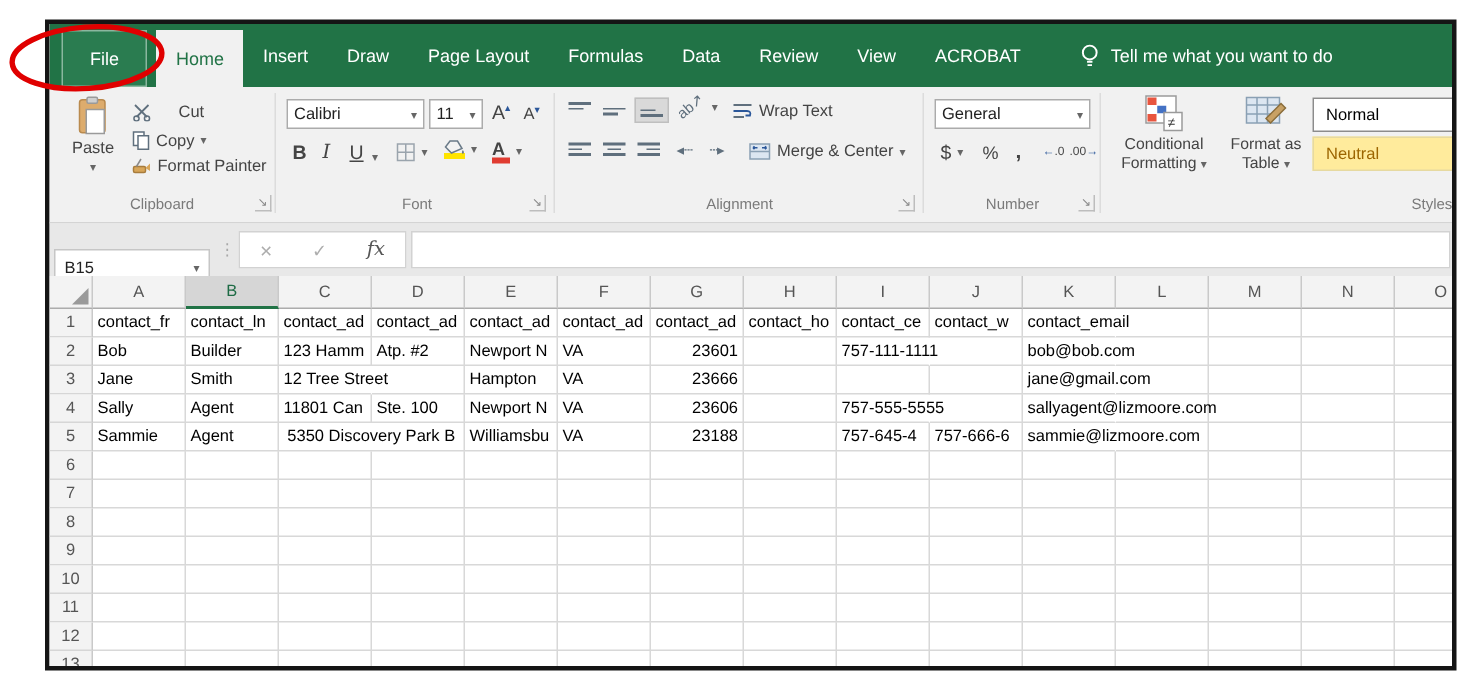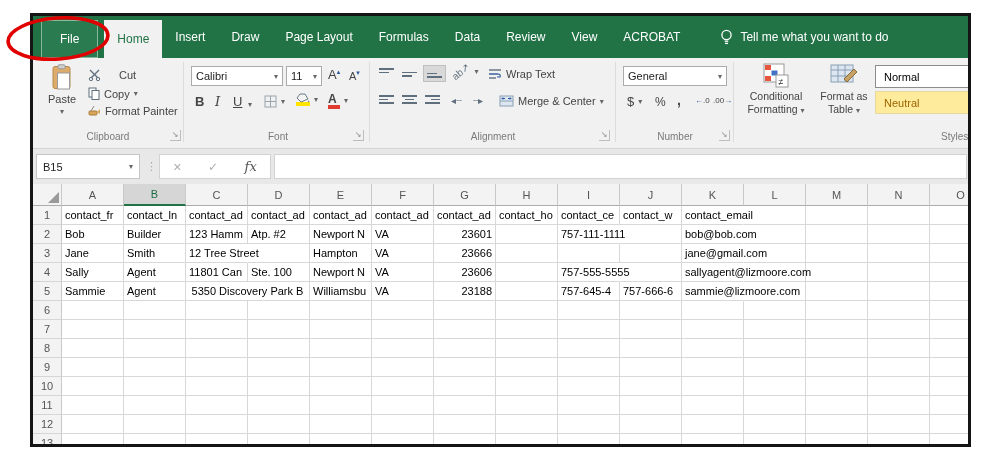--- a/index.html
+++ b/index.html
@@ -27,21 +27,21 @@
   .dd{font-size:8px;color:#666;}
   .linesicon{display:inline-flex;flex-direction:column;gap:2px;width:15px;}
   .linesicon i{height:1.5px;background:#5f6f7d;display:block;}
   .selbox{background:#d9d9d9;border:1px solid #bfbfbf;}
   .u-yellow{display:block;height:4px;background:#ffe400;margin-top:-1px;}
   .u-red{display:block;height:4px;background:#e03c31;margin-top:-1px;}
   .bigbtn{position:absolute;display:flex;flex-direction:column;align-items:center;gap:2px;color:#444;font-size:11px;text-align:center;}
 
   
   .fbar{position:absolute;left:0;top:133px;width:100%;height:35px;background:#e8e8e8;}
-  .namebox{position:absolute;left:3px;top:5px;width:104px;height:25px;background:#fff;border:1px solid #c6c6c6;display:flex;align-items:center;font-size:11px;color:#222;padding:0 6px;}
+  .namebox{position:absolute;left:3px;top:17px;width:104px;height:25px;background:#fff;border:1px solid #c6c6c6;display:flex;align-items:center;font-size:11px;color:#222;padding:0 6px;}
   .namebox .dd{margin-left:auto;}
   .dots{position:absolute;left:113px;top:5px;height:25px;display:flex;align-items:center;color:#a8a8a8;font-size:11px;letter-spacing:0;}
   .fbtns{position:absolute;left:126px;top:5px;width:112px;height:25px;background:#fff;border:1px solid #d2d2d2;display:flex;align-items:center;justify-content:space-around;color:#adadad;}
   .fbtns .fx{color:#555;font-family:"DejaVu Serif",serif;font-style:italic;font-size:13px;}
   .finput{position:absolute;left:241px;top:5px;right:1px;height:25px;background:#fff;border:1px solid #d2d2d2;font-size:11px;color:#222;display:flex;align-items:center;padding:0 5px;}
 
   
   .sheet{position:absolute;left:0;top:168px;width:100%;bottom:0;background:#fff;overflow:hidden;}
   .colheads{position:absolute;left:0;top:0;height:22px;width:959px;display:flex;}
   .corner{width:29px;height:22px;background:#f3f3f3;border-right:1px solid #c9c9c9;border-bottom:1px solid #acacac;position:relative;flex:0 0 29px;}

